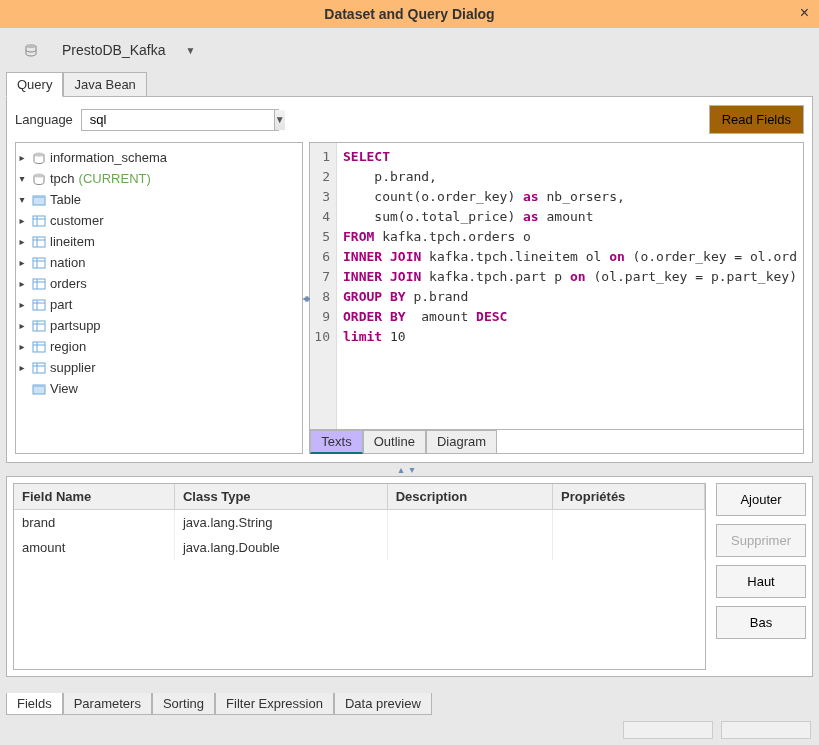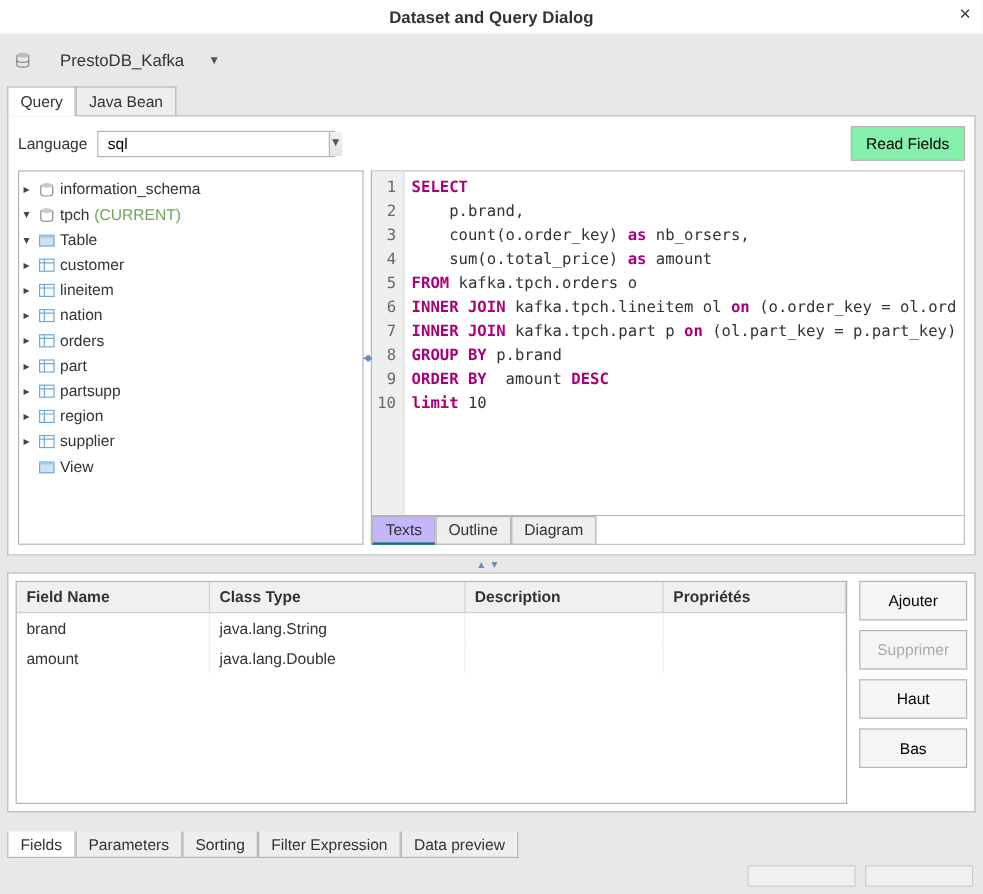--- a/index.html
+++ b/index.html
@@ -10,21 +10,21 @@
   background: #e8e8e8;
   width: 819px;
   height: 745px;
   display: flex;
   flex-direction: column;
   overflow: hidden;
 }
 
 
 .title-bar {
-  background: #ffffff;
+  background: #fdba74;
   padding: 6px 10px;
   display: flex;
   align-items: center;
   justify-content: center;
   position: relative;
 }
 .title-bar .title {
   font-weight: bold;
   font-size: 14px;
 }
@@ -34,21 +34,21 @@
   top: 4px;
   font-size: 16px;
   cursor: pointer;
   color: #333;
 }
 
 
 .connection-row {
   display: flex;
   align-items: center;
-  padding: 14px 12px 14px 12px;
+  padding: 14px 12px 14px 24px;
   gap: 24px;
 }
 .conn-icon {
   width: 14px;
   height: 14px;
   display: inline-block;
 }
 .db-icon svg { display: block; }
 .connection-select {
   display: flex;
@@ -121,21 +121,21 @@
   display: flex;
   align-items: center;
   justify-content: center;
   cursor: pointer;
 }
 .combo .combo-btn span { font-size: 10px; color: #555; }
 
 .read-fields-btn {
   margin-left: auto;
   border: 1px solid #b5b5b5;
-  background: #86efac;
+  background: #a16207;
   padding: 6px 12px;
   font-size: 13px;
   cursor: pointer;
 }
 
 
 .split {
   display: flex;
   gap: 6px;
   height: 312px;

